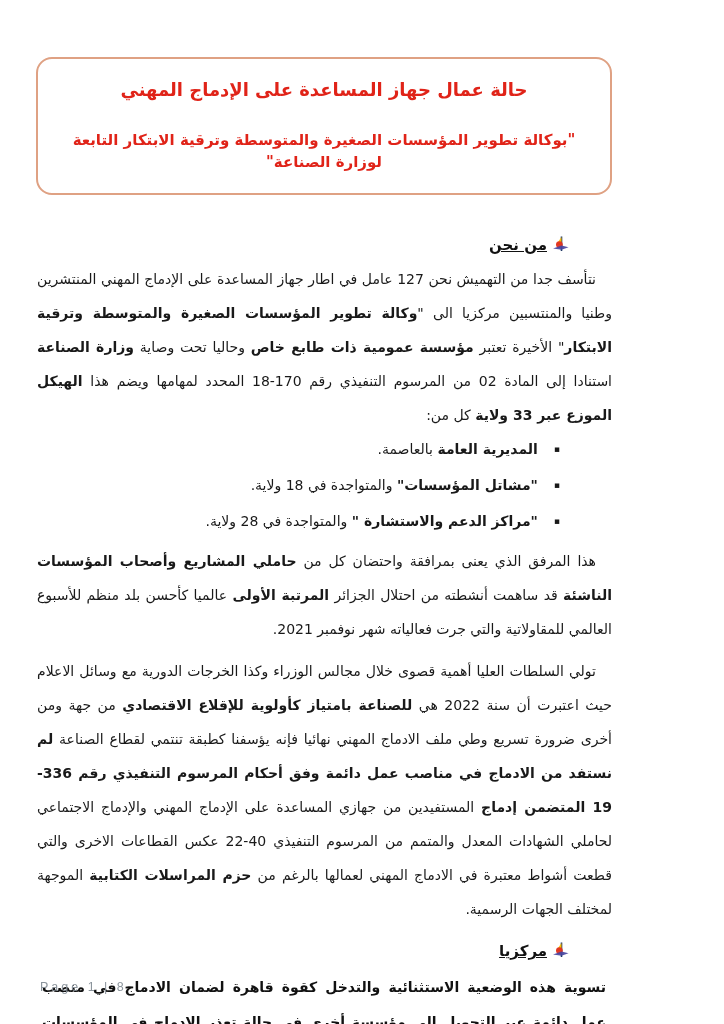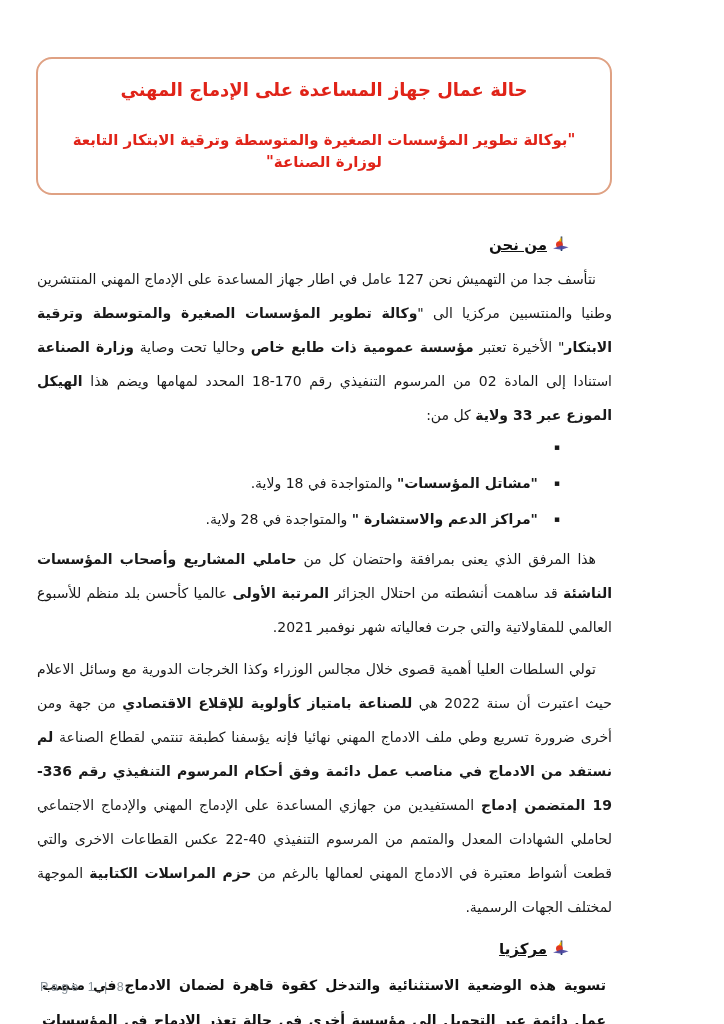--- a/index.html
+++ b/index.html
@@ -84,20 +84,21 @@
         <polygon points="1,12.6 9.5,9.6 16.5,11.2 9.5,13.8" fill="#4845a0" opacity="0.92"></polygon>
       </svg>
       <span class="label">من نحن</span>
     </div>
 
     <p class="para"><span>نتأسف جدا من التهميش نحن 127 عامل في اطار جهاز المساعدة على الإدماج المهني المنتشرين وطنيا والمنتسبين مركزيا الى "</span><span class="b">وكالة تطوير المؤسسات الصغيرة والمتوسطة وترقية الابتكار</span><span>" الأخيرة تعتبر </span><span class="b">مؤسسة عمومية ذات طابع خاص</span><span> وحاليا تحت وصاية </span><span class="b">وزارة الصناعة</span><span> استنادا إلى المادة 02 من المرسوم التنفيذي رقم 170-18 المحدد لمهامها ويضم هذا </span><span class="b">الهيكل الموزع عبر 33 ولاية</span><span> كل من:</span></p>
 
     <ul class="bullets">
       <li>
         <span class="sq">▪</span>
+        <span><span class="b">المديرية العامة</span><span> بالعاصمة.</span></span>
       </li>
       <li>
         <span class="sq">▪</span>
         <span><span class="b">"مشاتل المؤسسات"</span><span> والمتواجدة في 18 ولاية.</span></span>
       </li>
       <li>
         <span class="sq">▪</span>
         <span><span class="b">"مراكز الدعم والاستشارة "</span><span> والمتواجدة في 28 ولاية.</span></span>
       </li>
     </ul>

